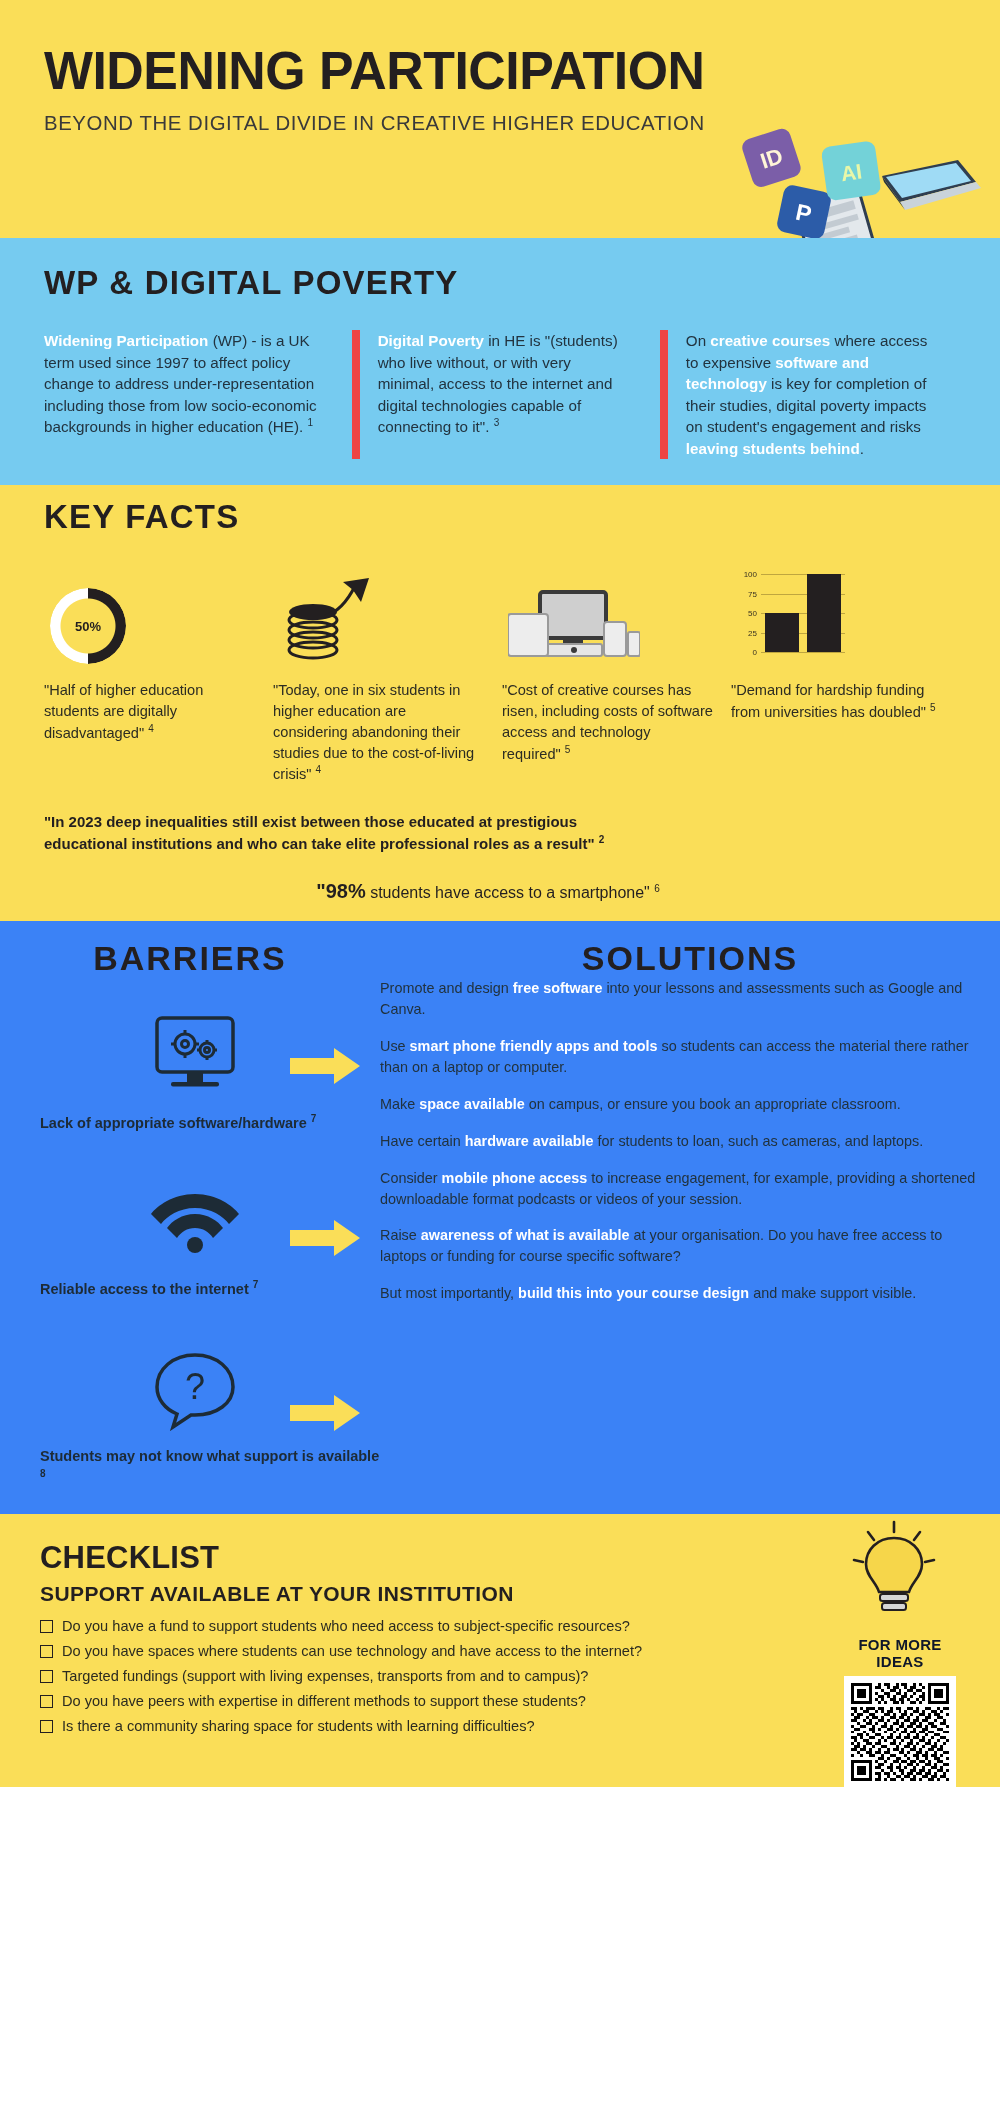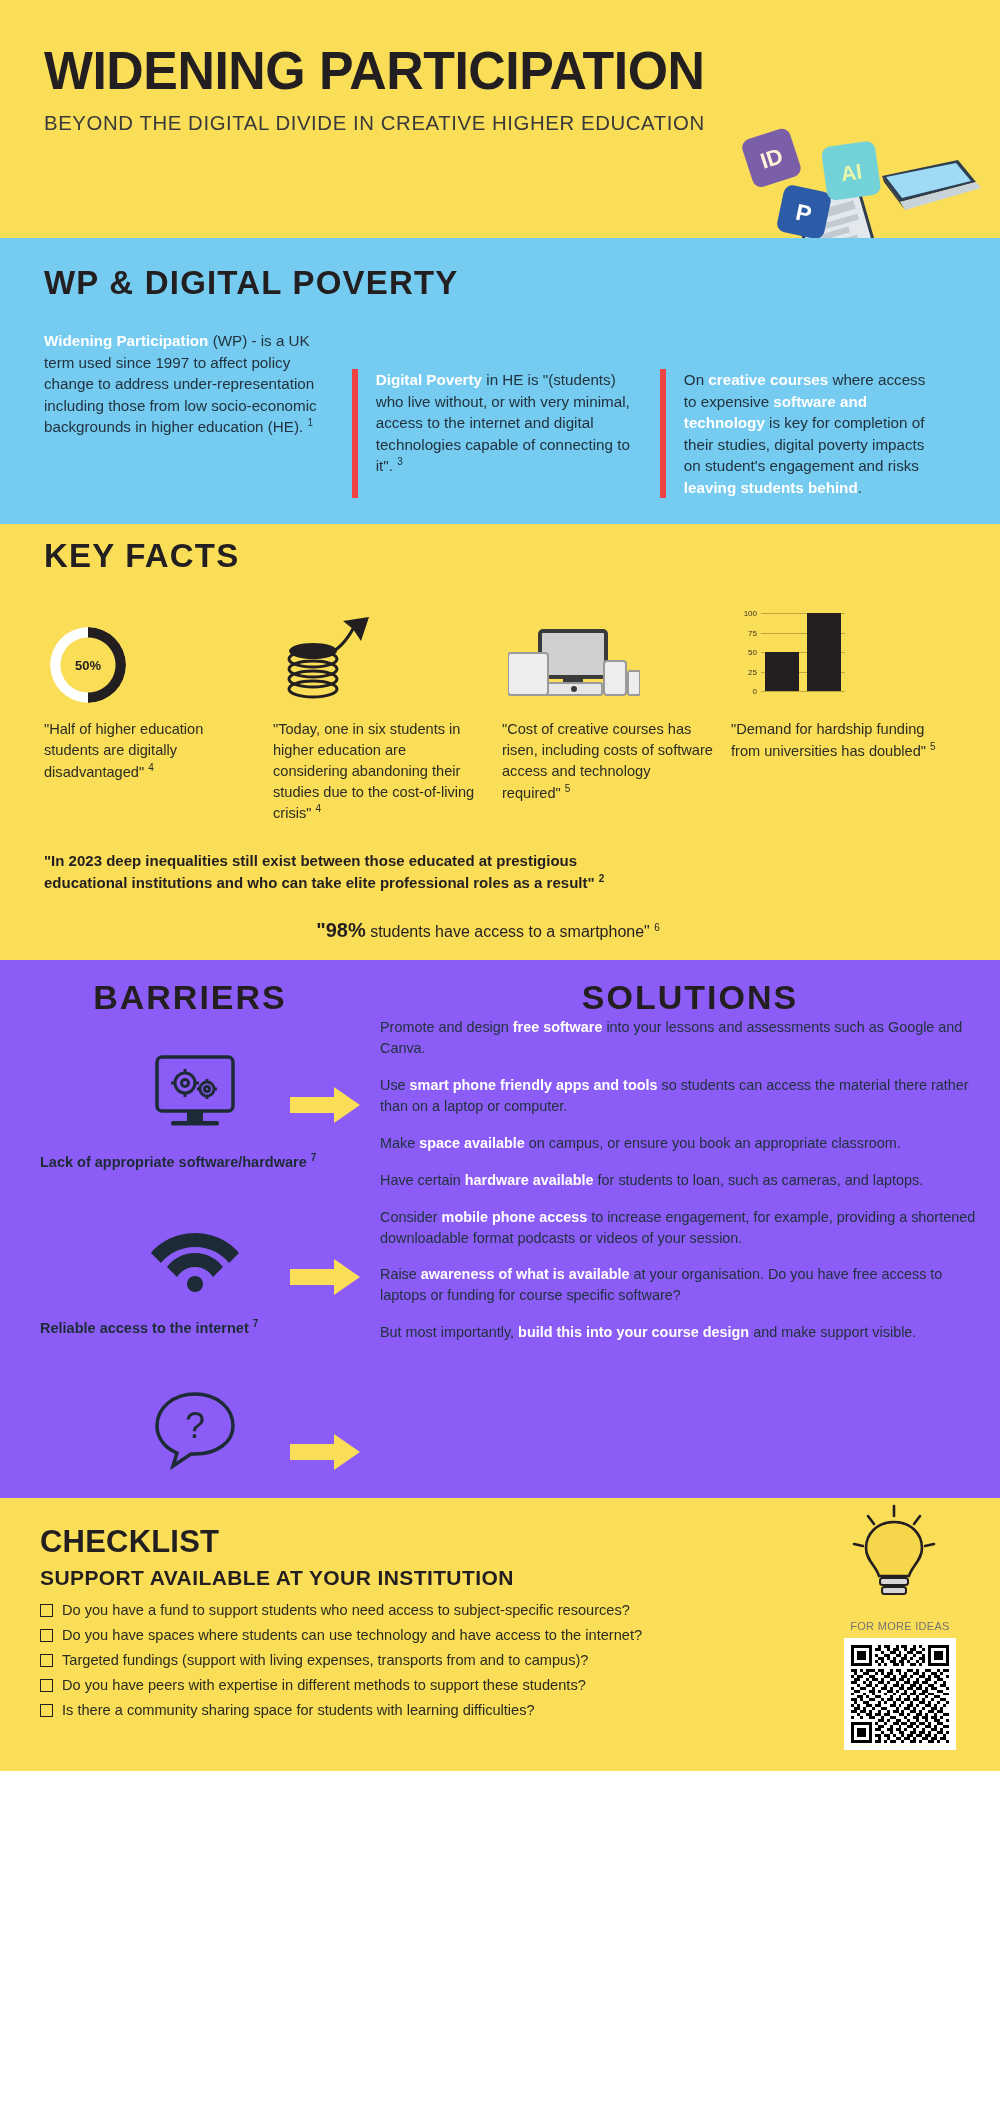--- a/index.html
+++ b/index.html
@@ -50,21 +50,21 @@
     margin-bottom: 28px;
   }
   .cols3 { display: flex; gap: 8px; }
   .col3 {
     width: 33.33%;
     padding-right: 22px;
     font-size: 15.2px;
     line-height: 1.42;
     color: #22333F;
   }
-  .col3.bordered { border-left: 6px solid #ef4444; padding-left: 18px; margin-top: 39px; }
+  .col3.bordered { border-left: 8px solid #ef4444; padding-left: 18px; }
   .hl { color: #FFFFFF; font-weight: 700; }
   sup { font-size: 10px; vertical-align: super; }
 
   
   .sec-yellow1 { background: #FADE58; padding: 13px 40px 18px 44px; position: relative; }
   .kf-grid { display: flex; gap: 0; margin-top: 4px; }
   .kf { width: 25%; padding-right: 18px; }
   .kf-ico { height: 100px; display: flex; align-items: flex-end; justify-content: flex-start; padding-left: 6px; }
   .kf-txt { margin-top: 16px; font-size: 14.6px; line-height: 1.42; color: #2C2C22; }
 
@@ -93,21 +93,21 @@
     font-weight: 700;
     color: #231F20;
     line-height: 1.45;
     max-width: 620px;
   }
   .quote-98 { margin-top: 26px; text-align: center; font-size: 16px; color: #231F20; padding-right: 28px; }
   .quote-98 b { font-size: 20px; font-weight: 800; }
   .person-art { position: absolute; right: 76px; top: 660px; width: 90px; height: 80px; }
 
   
-  .sec-blue2 { background: #8b5cf6; padding: 18px 0 26px 0; position: relative; }
+  .sec-blue2 { background: #3b82f6; padding: 18px 0 26px 0; position: relative; }
   .bs-heads { display: flex; }
   .bs-heads .h2b {
     font-size: 34px; font-weight: 800; letter-spacing: 2px; color: #231F20; text-align: center;
   }
   .bs-body { display: flex; }
   .barriers-col { width: 380px; padding-left: 10px; }
   .solutions-col { width: 620px; padding: 0 22px 0 0; }
   .barrier-item { margin-top: 24px; }
   .barrier-ico { height: 86px; display: flex; align-items: center; justify-content: center; }
   .barrier-lbl {
@@ -117,21 +117,21 @@
   .arrow { position: absolute; width: 70px; height: 40px; }
   .sol-p { font-size: 14.4px; line-height: 1.45; color: #21323E; margin-bottom: 16px; }
 
   
   .sec-yellow2 { background: #FADE58; padding: 26px 64px 22px 40px; position: relative; height: 273px; }
   .ck-title { font-size: 31px; font-weight: 800; letter-spacing: 0.2px; color: #231F20; }
   .ck-sub { font-size: 21px; font-weight: 800; letter-spacing: 0.4px; color: #231F20; margin-top: 6px; margin-bottom: 12px; }
   .ck-row { display: flex; align-items: center; gap: 9px; margin-bottom: 9px; font-size: 14.6px; color: #2B2B20; }
   .ck-box { width: 13px; height: 13px; border: 1.6px solid #231F20; flex: none; }
   .ideas { position: absolute; right: 40px; top: 122px; width: 120px; text-align: center; }
-  .ideas-lbl { font-size: 11px; font-weight: 400; letter-spacing: 0.3px; color: #737373; margin-bottom: 6px; }
+  .ideas-lbl { font-size: 15px; font-weight: 700; letter-spacing: 0.3px; color: #0f172a; margin-bottom: 6px; }
   .qr { width: 112px; height: 112px; background: #fff; padding: 7px; margin: 0 auto; }
   .bulb { position: absolute; right: 58px; top: 6px; width: 96px; height: 104px; }
 </style>
 </head>
 <body>
 
 <div class="page">
 
   <div class="hero">
     <div class="hero-title">WIDENING PARTICIPATION</div>
@@ -348,20 +348,23 @@
             <span>Reliable access to the internet </span><sup>7</sup>
           </div>
         </div>
 
         <div class="barrier-item" style="margin-top:48px">
           <div class="barrier-ico">
             <svg width="92" height="82" viewBox="0 0 92 82">
               <path d="M46 6 C24 6 8 20 8 38 C8 50 16 60 28 65 L24 78 L42 66 C44 66 45 66 46 66 C68 66 84 54 84 38 C84 20 68 6 46 6 Z" fill="none" stroke="#1D2B36" stroke-width="3.5"></path>
               <text x="46" y="50" font-family="Liberation Sans, sans-serif" font-size="36" font-weight="400" fill="#1D2B36" text-anchor="middle">?</text>
             </svg>
+          </div>
+          <div class="barrier-lbl">
+            <span>Students may not know what support is available </span><sup>8</sup>
           </div>
         </div>
 
       </div>
 
       <div class="solutions-col">
         <div class="sol-p"><span>Promote and design </span><span class="hl">free software</span><span> into your lessons and assessments such as Google and Canva.</span></div>
         <div class="sol-p"><span>Use </span><span class="hl">smart phone friendly apps and tools</span><span> so students can access the material there rather than on a laptop or computer.</span></div>
         <div class="sol-p"><span>Make </span><span class="hl">space available</span><span> on campus, or ensure you book an appropriate classroom.</span></div>
         <div class="sol-p"><span>Have certain </span><span class="hl">hardware available</span><span> for students to loan, such as cameras, and laptops.</span></div>

